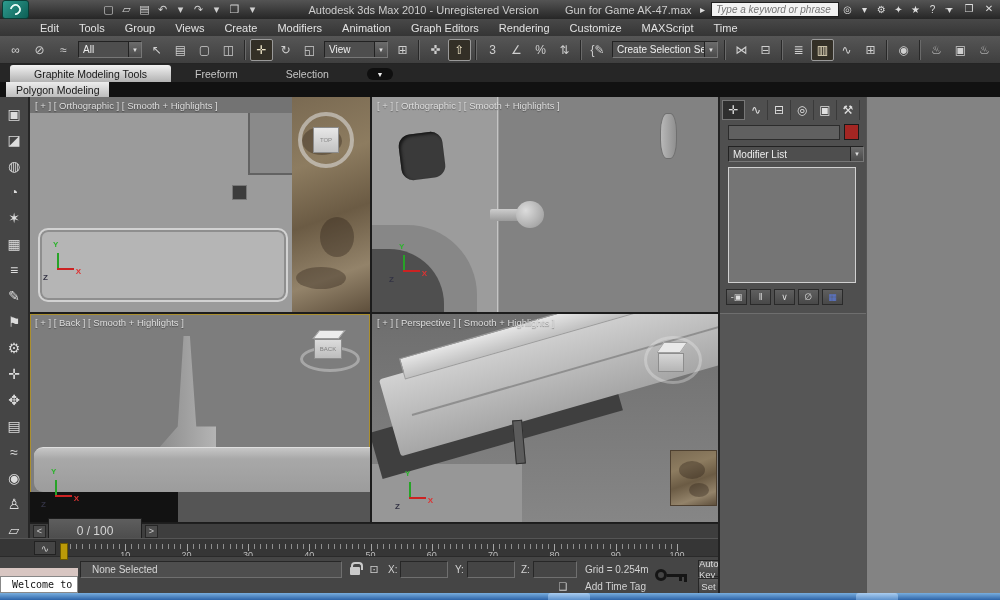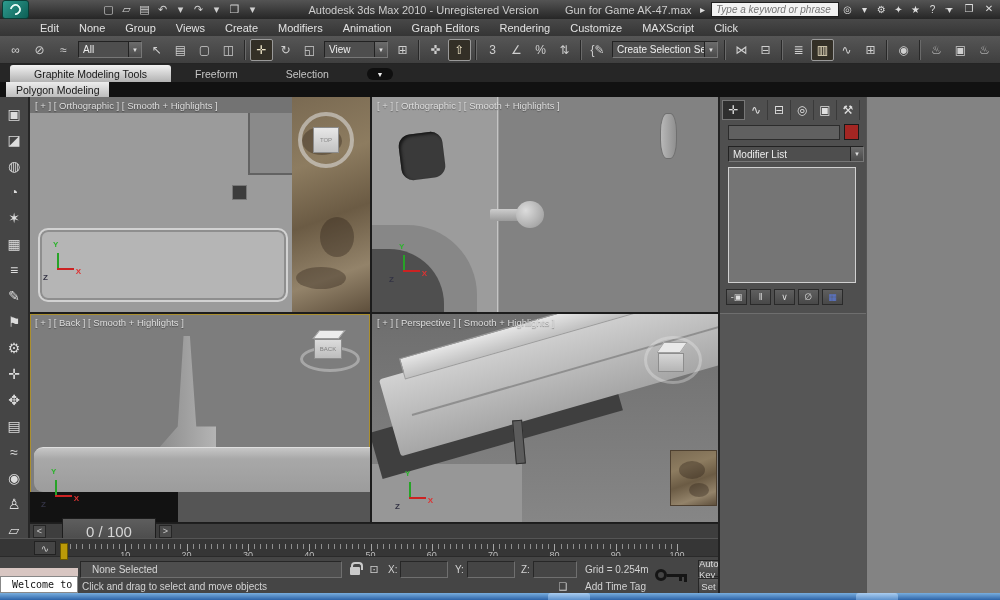--- a/index.html
+++ b/index.html
@@ -106,21 +106,21 @@
   .tripod i{position:absolute;display:block}
   .tripod .ly{left:15px;bottom:9px;width:2px;height:17px;background:#27a327}
   .tripod .lx{left:15px;bottom:9px;width:17px;height:2px;background:#c22}
   .tripod .ay{color:#2db32d;position:absolute;left:11px;top:-3px}
   .tripod .ax{color:#d33;position:absolute;right:-3px;bottom:3px}
   .tripod .az{color:#334;position:absolute;left:1px;bottom:-3px}
 
   
   .tslider{position:absolute;left:30px;top:523px;width:688px;height:15px;background:#3e3e3e;border-top:1px solid #1f1f1f;display:flex;align-items:center}
   .ts-btn{width:13px;height:13px;margin-left:3px;background:#4c4c4c;border:1px solid #262626;color:#ccc;font-size:9px;display:flex;align-items:center;justify-content:center}
-  .ts-handle{width:94px;height:27px;margin-left:16px;background:linear-gradient(#5e5e5e,#484848);border:1px solid #1d1d1d;color:#d6d6d6;font-size:15px;display:flex;align-items:center;justify-content:center}
+  .ts-handle{width:94px;height:27px;margin-left:2px;background:linear-gradient(#5e5e5e,#484848);border:1px solid #1d1d1d;color:#d6d6d6;font-size:12px;display:flex;align-items:center;justify-content:center}
   .trackbar{position:absolute;left:0;top:538px;width:1000px;height:18px;background:#363636;border-top:1px solid #555}
   .mce-btn{position:absolute;left:34px;top:2px;width:22px;height:14px;background:#454545;border:1px solid #222;color:#ccc;font-size:10px;display:flex;align-items:center;justify-content:center}
   .ruler{position:absolute;left:60px;top:4px;width:630px;height:18px}
   .ruler i{position:absolute;top:1px;width:1px;height:5px;background:#8e8e8e}
   .ruler i.major{height:7px;background:#a5a5a5}
   .ruler b{position:absolute;top:7px;width:20px;text-align:center;font-weight:normal;font-size:9px;color:#bdbdbd}
   .marker{position:absolute;left:0;top:0;width:8px;height:17px;background:#bb9a08;border:1px solid #6d5a00;z-index:3}
 
   
   .statusbar{position:absolute;left:0;top:556px;width:1000px;height:37px;background:#454545;border-top:1px solid #2a2a2a}
@@ -198,31 +198,31 @@
     <div class="winbtns">
         <span class="icon win-btn">─</span>
         <span class="icon win-btn">❐</span>
         <span class="icon win-btn">✕</span>
       </div>
   </div>
 
   <div class="menubar-bgL"></div>
   <div class="menubar">
       <span class="menu-item">Edit</span>
-      <span class="menu-item">None</span>
+      <span class="menu-item">Tools</span>
       <span class="menu-item">Group</span>
       <span class="menu-item">Views</span>
       <span class="menu-item">Create</span>
       <span class="menu-item">Modifiers</span>
       <span class="menu-item">Animation</span>
       <span class="menu-item">Graph Editors</span>
       <span class="menu-item">Rendering</span>
       <span class="menu-item">Customize</span>
       <span class="menu-item">MAXScript</span>
-      <span class="menu-item">Click</span>
+      <span class="menu-item">Time</span>
     </div>
 
   <div class="toolbar">
       <span class="icon tb-icon">∞</span>
       <span class="icon tb-icon">⊘</span>
       <span class="icon tb-icon">≈</span>
       <span class="dd" style="width: 64px; gap: 33px;">
         <span class="val">All</span>
         <span class="arr">▼</span>
       </span>
@@ -517,21 +517,20 @@
     <div class="lock" style="left:350px;top:10px"></div>
     <span class="icon" style="position:absolute;left:366px;top:4px;width:16px;height:16px;font-size:11px">⊡</span>
     <span class="lbl" style="left:388px;top:4px;height:17px">X:</span>
     <div class="fld" style="left:400px;top:4px;width:48px;height:17px;background:#454545"></div>
     <span class="lbl" style="left:455px;top:4px;height:17px">Y:</span>
     <div class="fld" style="left:467px;top:4px;width:48px;height:17px;background:#454545"></div>
     <span class="lbl" style="left:521px;top:4px;height:17px">Z:</span>
     <div class="fld" style="left:533px;top:4px;width:44px;height:17px;background:#454545"></div>
     <div class="lbl" style="left:585px;top:4px;width:72px;height:17px">Grid = 0.254m</div>
 
-    <div class="lbl" style="left:82px;top:22px;height:15px">Click and drag to select and move objects</div>
     <span class="icon" style="position:absolute;left:556px;top:22px;width:14px;height:14px;font-size:10px">❑</span>
     <div class="lbl" style="left:585px;top:22px;width:72px;height:15px">Add Time Tag</div>
 
     <div class="keyicon" style="left:655px;top:10px">
       <i class="ring"></i>
         <i class="bar"></i>
         <i class="t1"></i>
         <i class="t2"></i>
     </div>
 

